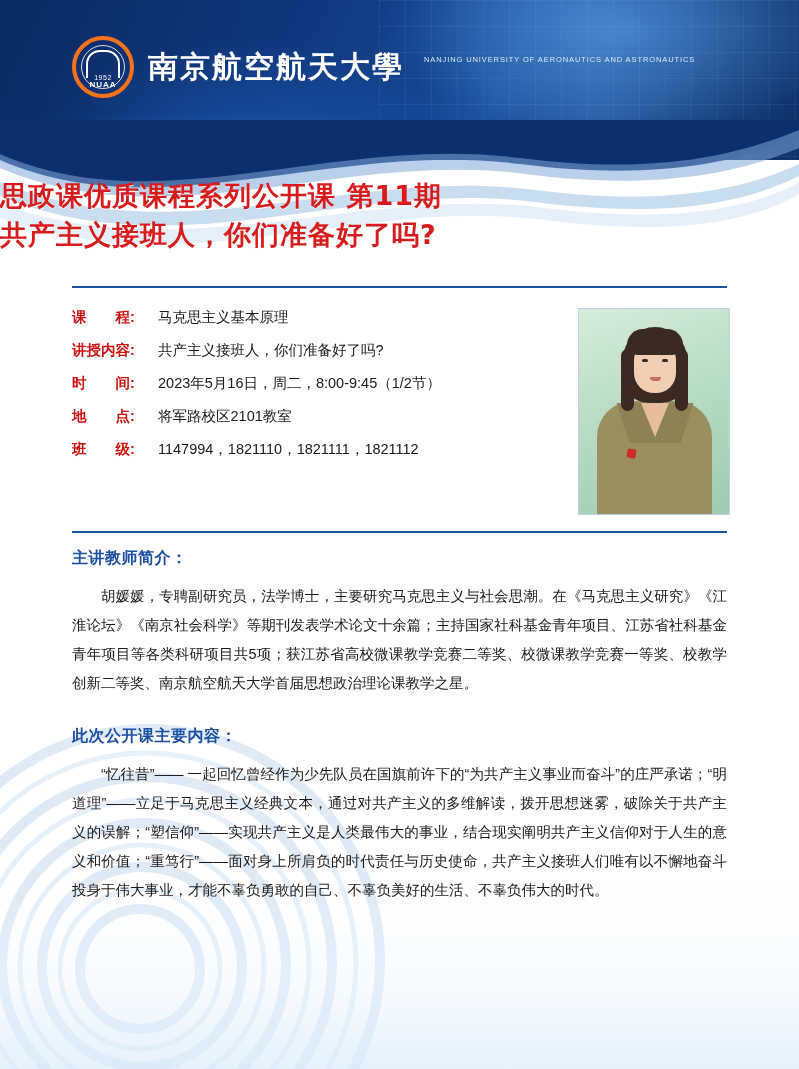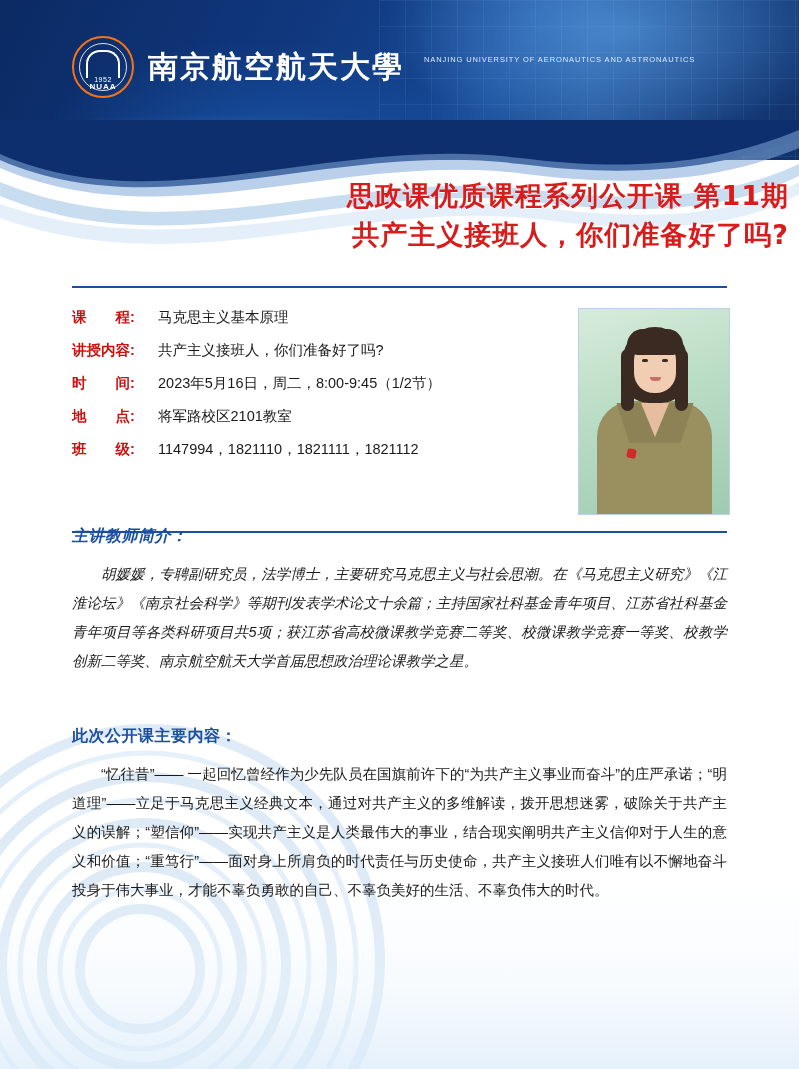--- a/index.html
+++ b/index.html
@@ -68,21 +68,21 @@
     position: absolute;
     left: 72px; top: 36px;
     display: flex;
     align-items: center;
     gap: 14px;
     z-index: 5;
   }
   .logo-seal {
     width: 62px; height: 62px;
     border-radius: 50%;
-    border: 2px solid #f97316;
+    border: 4px solid #f97316;
     position: relative;
     display: flex;
     align-items: center;
     justify-content: center;
     box-sizing: border-box;
   }
   .logo-seal:before {
     content: "";
     position: absolute;
     left: 5px; top: 5px; right: 5px; bottom: 5px;
@@ -161,23 +161,23 @@
     position: absolute;
     left: 0; bottom: 0;
     width: 799px; height: 190px;
     background: linear-gradient(to top, rgba(220,236,250,0.75) 0%, rgba(234,244,253,0.35) 45%, rgba(255,255,255,0) 100%);
     pointer-events: none;
   }
 
   
   .title-block {
     position: absolute;
-    left: 12px; top: 176px;
+    left: 0; top: 176px;
     width: 777px;
-    text-align: right;
+    text-align: left;
     z-index: 6;
   }
   .title-line {
     font-family: "DejaVu Sans", sans-serif;
     font-weight: bold;
     font-size: 27px;
     color: #d81b1b;
     letter-spacing: 1px;
     line-height: 1.45;
     text-shadow: 0 1px 0 rgba(255,255,255,0.9);
@@ -314,21 +314,21 @@
   .p-hair-side-l { left: 42px; }
   .p-hair-side-r { left: 96px; }
 
   
   .section {
     position: absolute;
     left: 72px;
     width: 655px;
     z-index: 6;
   }
-  .section.s1 { top: 526px; font-style: italic; }
+  .section.s1 { top: 548px; }
   .section.s2 { top: 726px; }
 
   .section-title {
     color: #1b4fa0;
     font-weight: bold;
     font-size: 16px;
     margin-bottom: 13px;
     letter-spacing: 0.5px;
   }
   .para {

